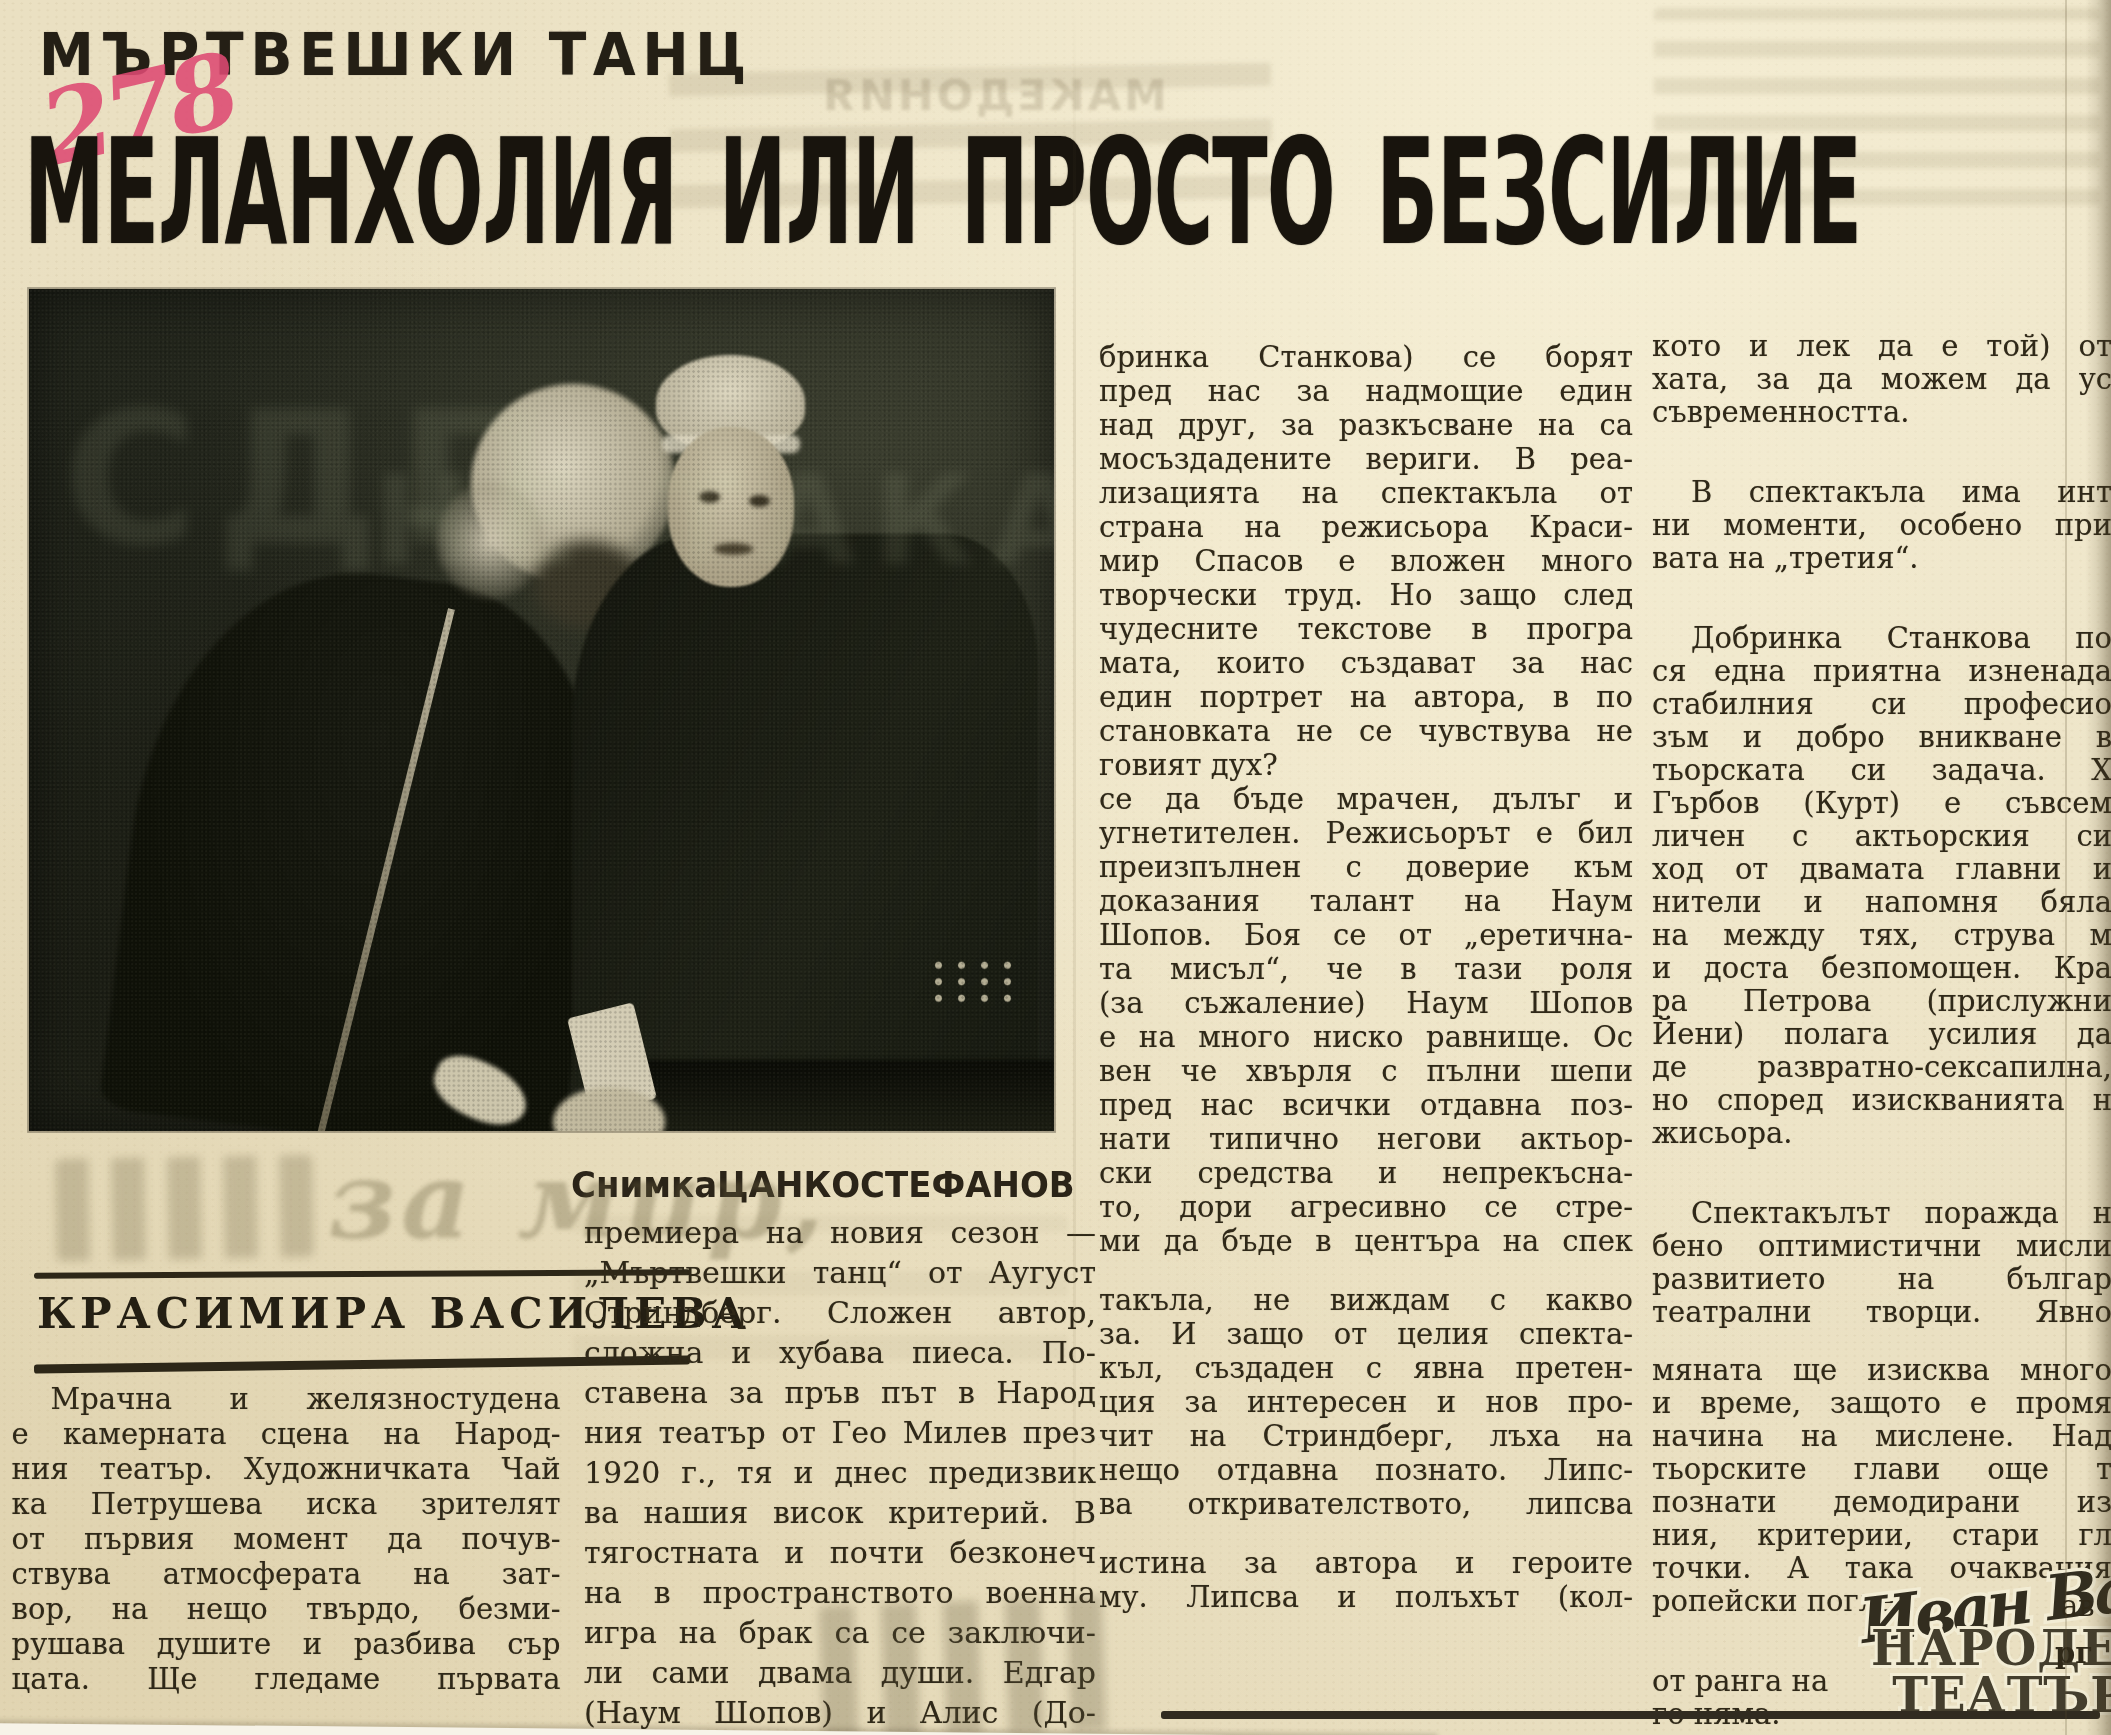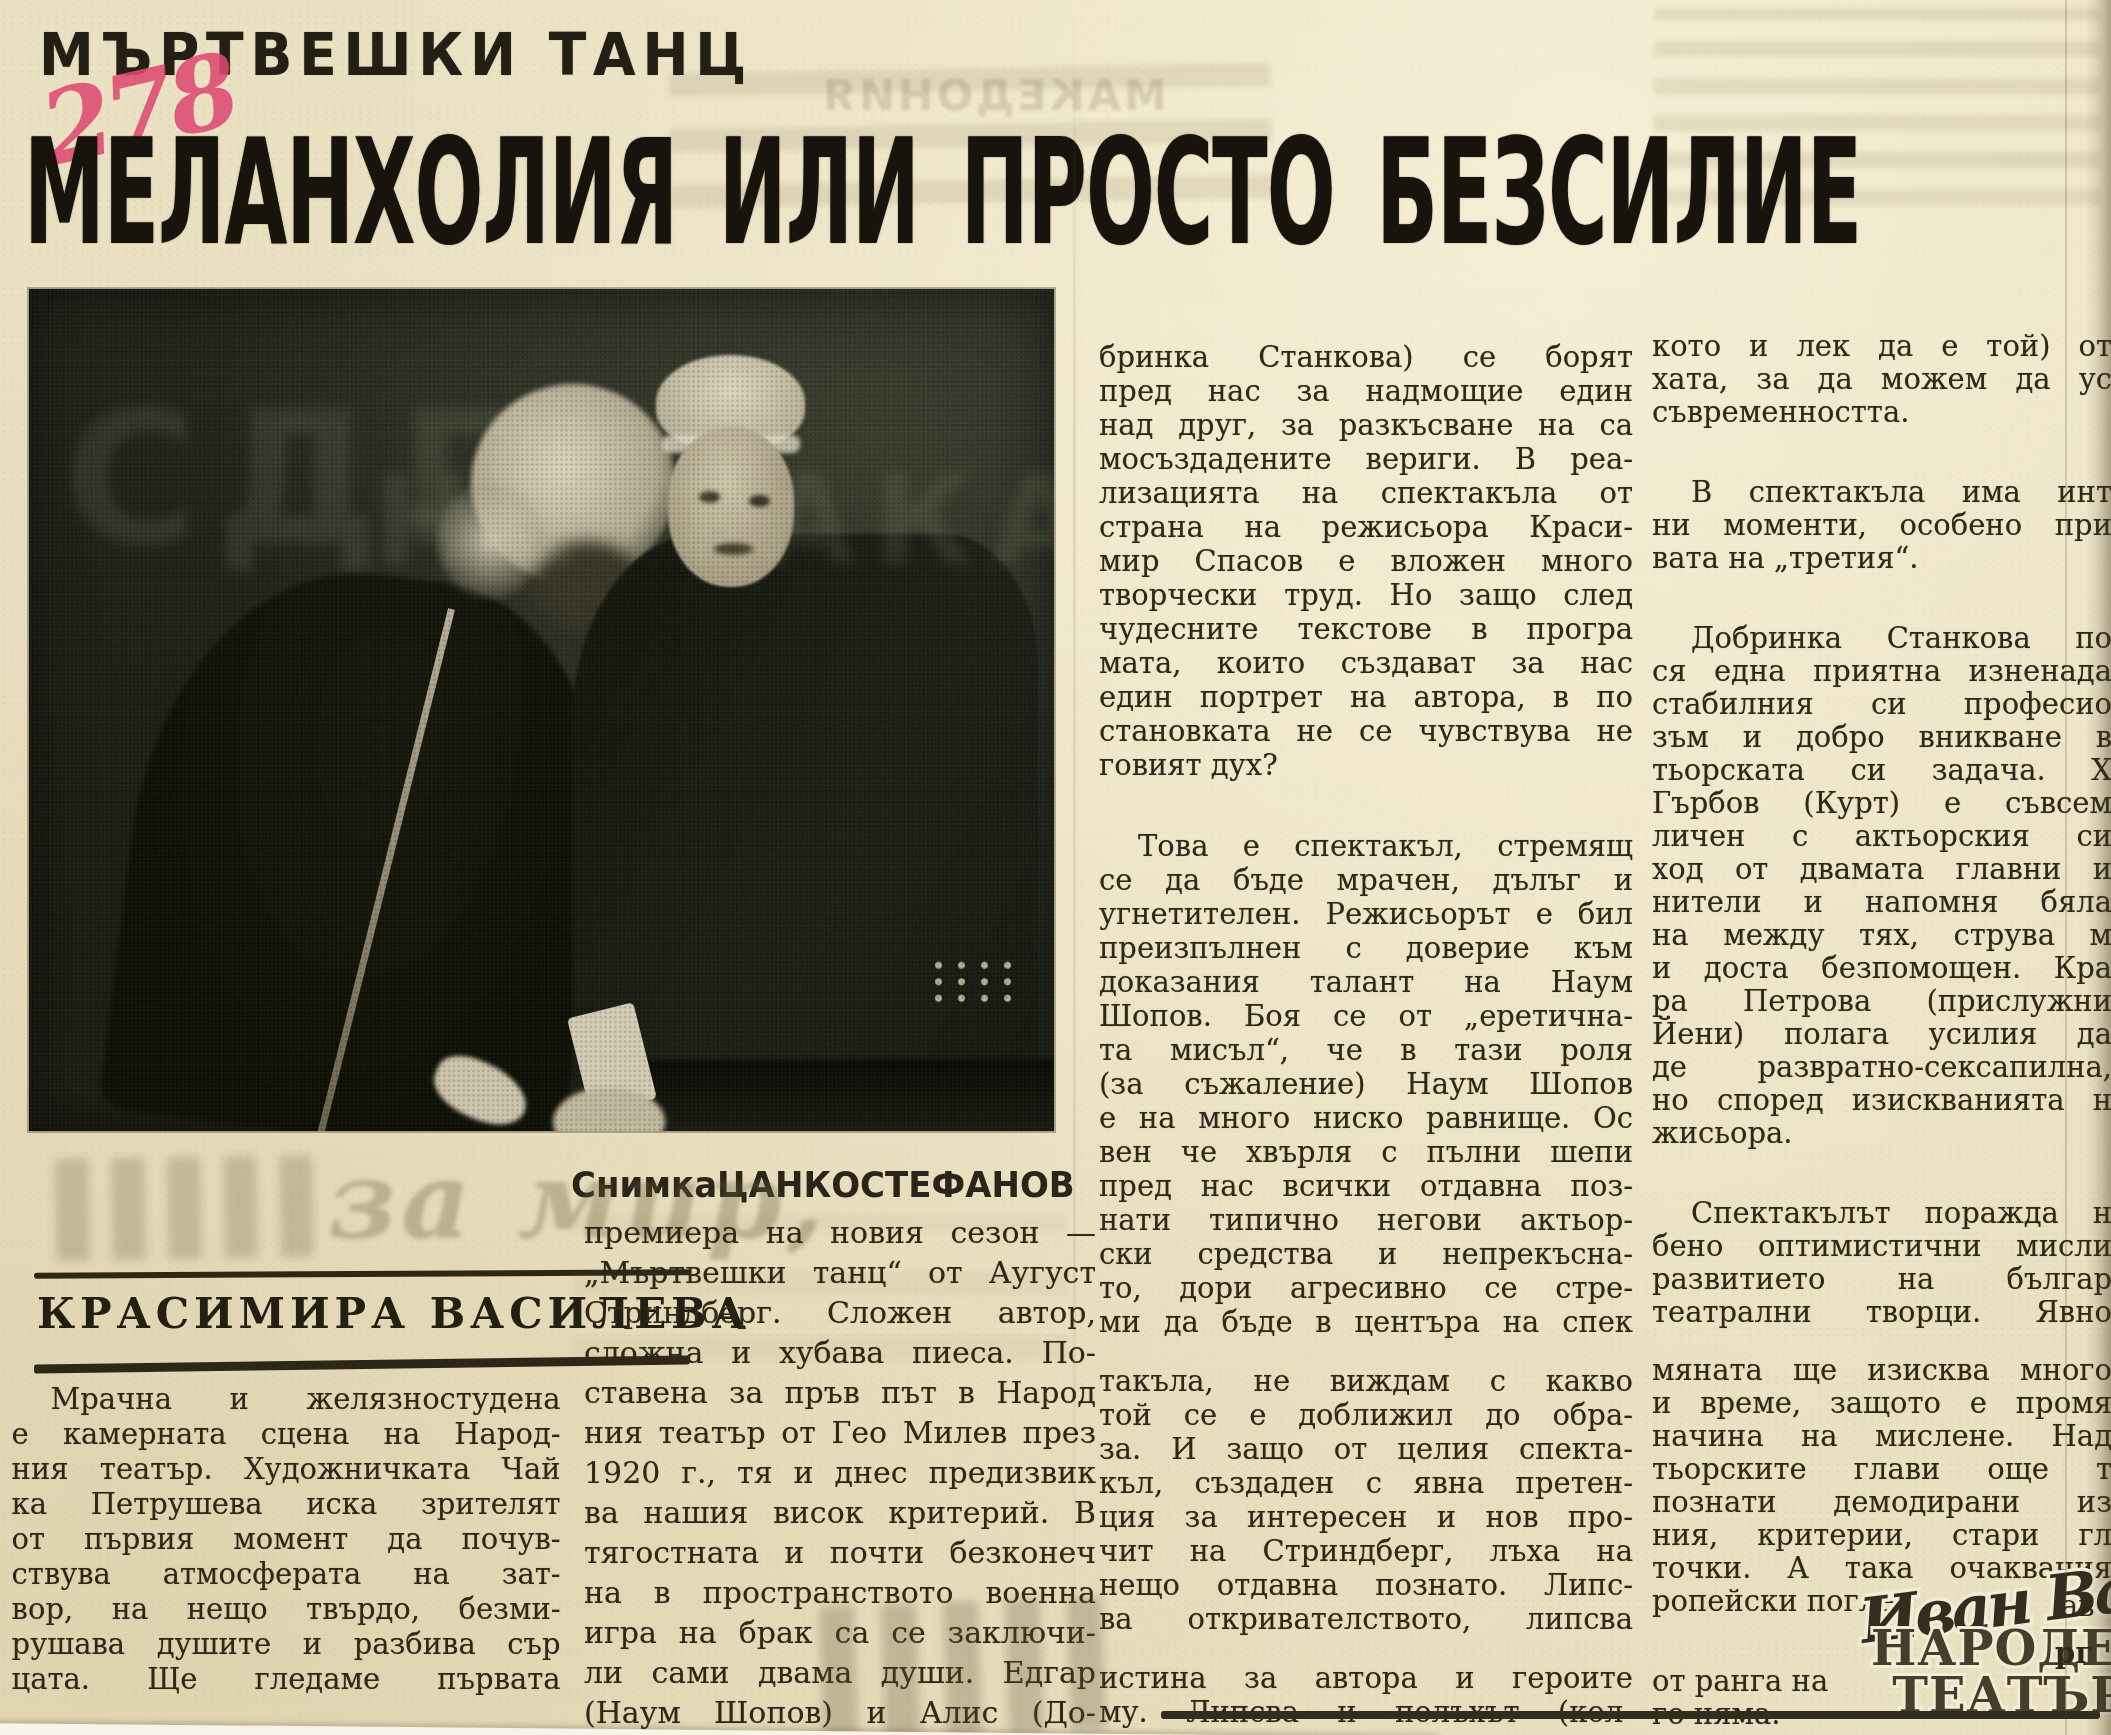--- a/index.html
+++ b/index.html
@@ -222,37 +222,35 @@
       <div class="tl">мосъздадените вериги. В реа-</div>
       <div class="tl">лизацията на спектакъла от</div>
       <div class="tl">страна на режисьора Краси-</div>
       <div class="tl">мир Спасов е вложен много</div>
       <div class="tl">творчески труд. Но защо след</div>
       <div class="tl">чудесните текстове в програ</div>
       <div class="tl">мата, които създават за нас</div>
       <div class="tl">един портрет на автора, в по</div>
       <div class="tl">становката не се чувствува не</div>
       <div class="tl pe">говият дух?</div>
-      <div class="tl ind g2">Това е спектакъл, стремящ</div>
       <div class="tl">се да бъде мрачен, дълъг и</div>
       <div class="tl">угнетителен. Режисьорът е бил</div>
       <div class="tl">преизпълнен с доверие към</div>
       <div class="tl">доказания талант на Наум</div>
       <div class="tl">Шопов. Боя се от „еретична-</div>
       <div class="tl">та мисъл“, че в тази роля</div>
       <div class="tl">(за съжаление) Наум Шопов</div>
       <div class="tl">е на много ниско равнище. Ос</div>
       <div class="tl">вен че хвърля с пълни шепи</div>
       <div class="tl">пред нас всички отдавна поз-</div>
       <div class="tl">нати типично негови актьор-</div>
       <div class="tl">ски средства и непрекъсна-</div>
       <div class="tl">то, дори агресивно се стре-</div>
       <div class="tl">ми да бъде в центъра на спек</div>
       <div class="tl g1">такъла, не виждам с какво</div>
-      <div class="tl">той се е доближил до обра-</div>
       <div class="tl">за. И защо от целия спекта-</div>
       <div class="tl">къл, създаден с явна претен-</div>
       <div class="tl">ция за интересен и нов про-</div>
       <div class="tl">чит на Стриндберг, лъха на</div>
       <div class="tl">нещо отдавна познато. Липс-</div>
       <div class="tl">ва откривателството, липсва</div>
       <div class="tl g1">истина за автора и героите</div>
       <div class="tl">му. Липсва и полъхът (кол-</div>
     </div>
   <div class="col" id="col4">

